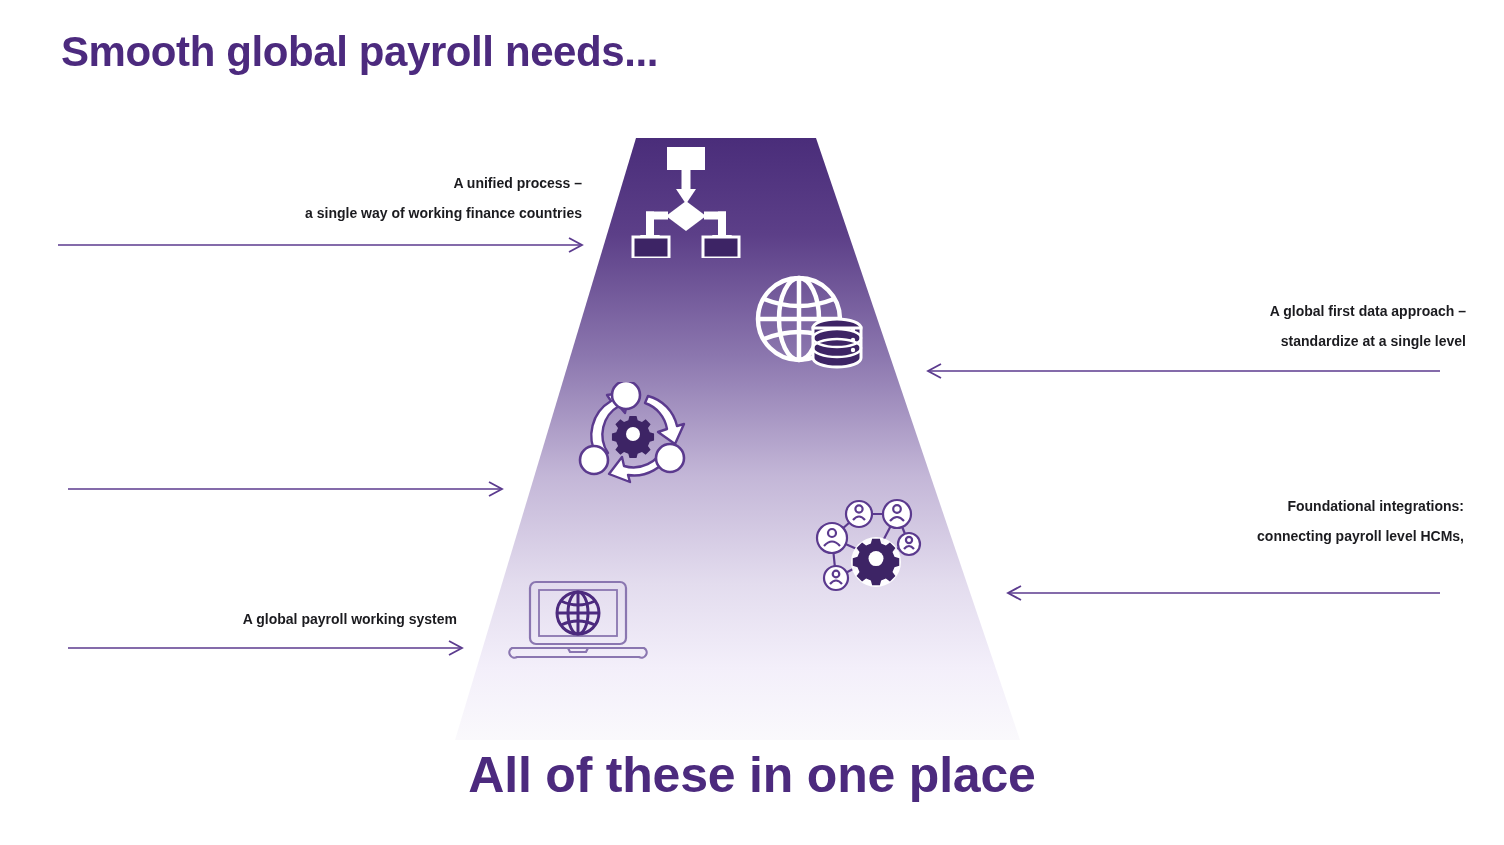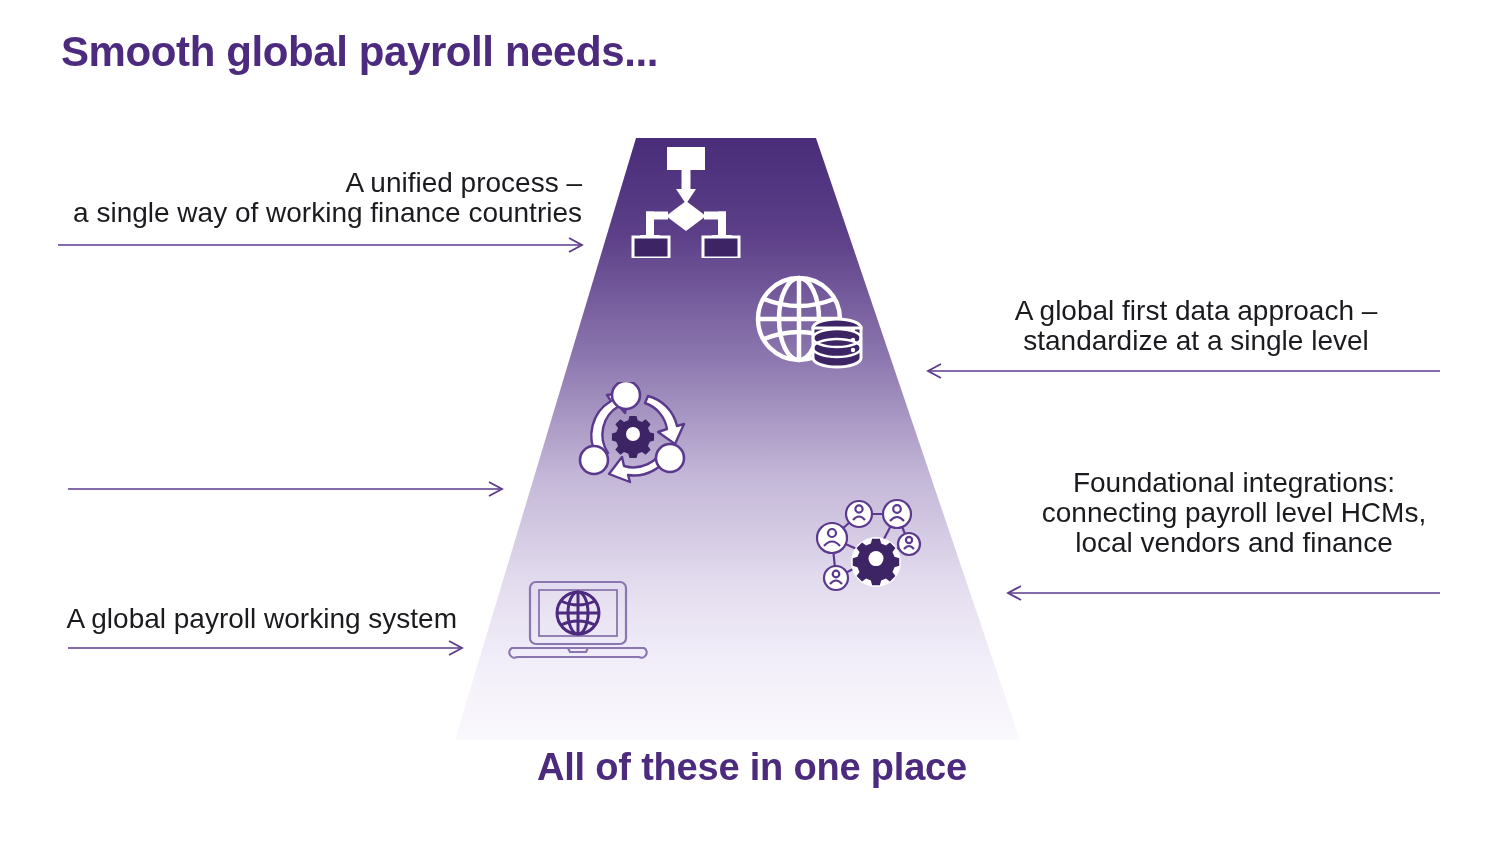--- a/index.html
+++ b/index.html
@@ -40,42 +40,42 @@
     top: 0;
     width: 1504px;
     height: 845px;
     pointer-events: none;
   }
 
   
   .callout {
     position: absolute;
     color: #1b1b1f;
-    font-size: 28px;
+    font-size: 14px;
     line-height: 30px;
-    font-weight: 400;
+    font-weight: 700;
     white-space: nowrap;
   }
   .callout.left  { text-align: right; }
-  .callout.right { text-align: center;  }
+  .callout.right { text-align: right;  }
 
   
   .arrow-svg {
     position: absolute;
     overflow: visible;
   }
 
   
   .bottom-caption {
     position: absolute;
     left: 0;
     top: 746px;
     width: 1504px;
     text-align: center;
-    font-size: 38px;
+    font-size: 50px;
     font-weight: 700;
     letter-spacing: -0.2px;
     color: #4c2a7e;
   }
 
   
   .icon-wrap {
     position: absolute;
   }
 </style>
@@ -260,24 +260,23 @@
 
   <div class="callout right" style="left:926px; top:296px; width:540px;">
     <div>A global first data approach –</div>
     <div>standardize at a single level</div>
   </div>
   <svg class="arrow-svg" style="left:922px; top:361px;" width="520" height="20" viewBox="0 0 520 20">
     <line x1="8" y1="10" x2="518" y2="10" stroke="#5b3a8e" stroke-width="1.6"></line>
     <polyline points="19,3 6,10 19,17" fill="none" stroke="#5b3a8e" stroke-width="1.8"></polyline>
   </svg>
 
-  <div class="callout right" style="left:1004px; top:468px; width:460px;">
+  <div class="callout right" style="left:1004px; top:491px; width:460px;">
     <div>Foundational integrations:</div>
     <div>connecting payroll level HCMs,</div>
-    <div>local vendors and finance</div>
   </div>
   <svg class="arrow-svg" style="left:1002px; top:583px;" width="440" height="20" viewBox="0 0 440 20">
     <line x1="8" y1="10" x2="438" y2="10" stroke="#5b3a8e" stroke-width="1.6"></line>
     <polyline points="19,3 6,10 19,17" fill="none" stroke="#5b3a8e" stroke-width="1.8"></polyline>
   </svg>
 
   <div class="bottom-caption">All of these in one place</div>
 
 </div>
 

